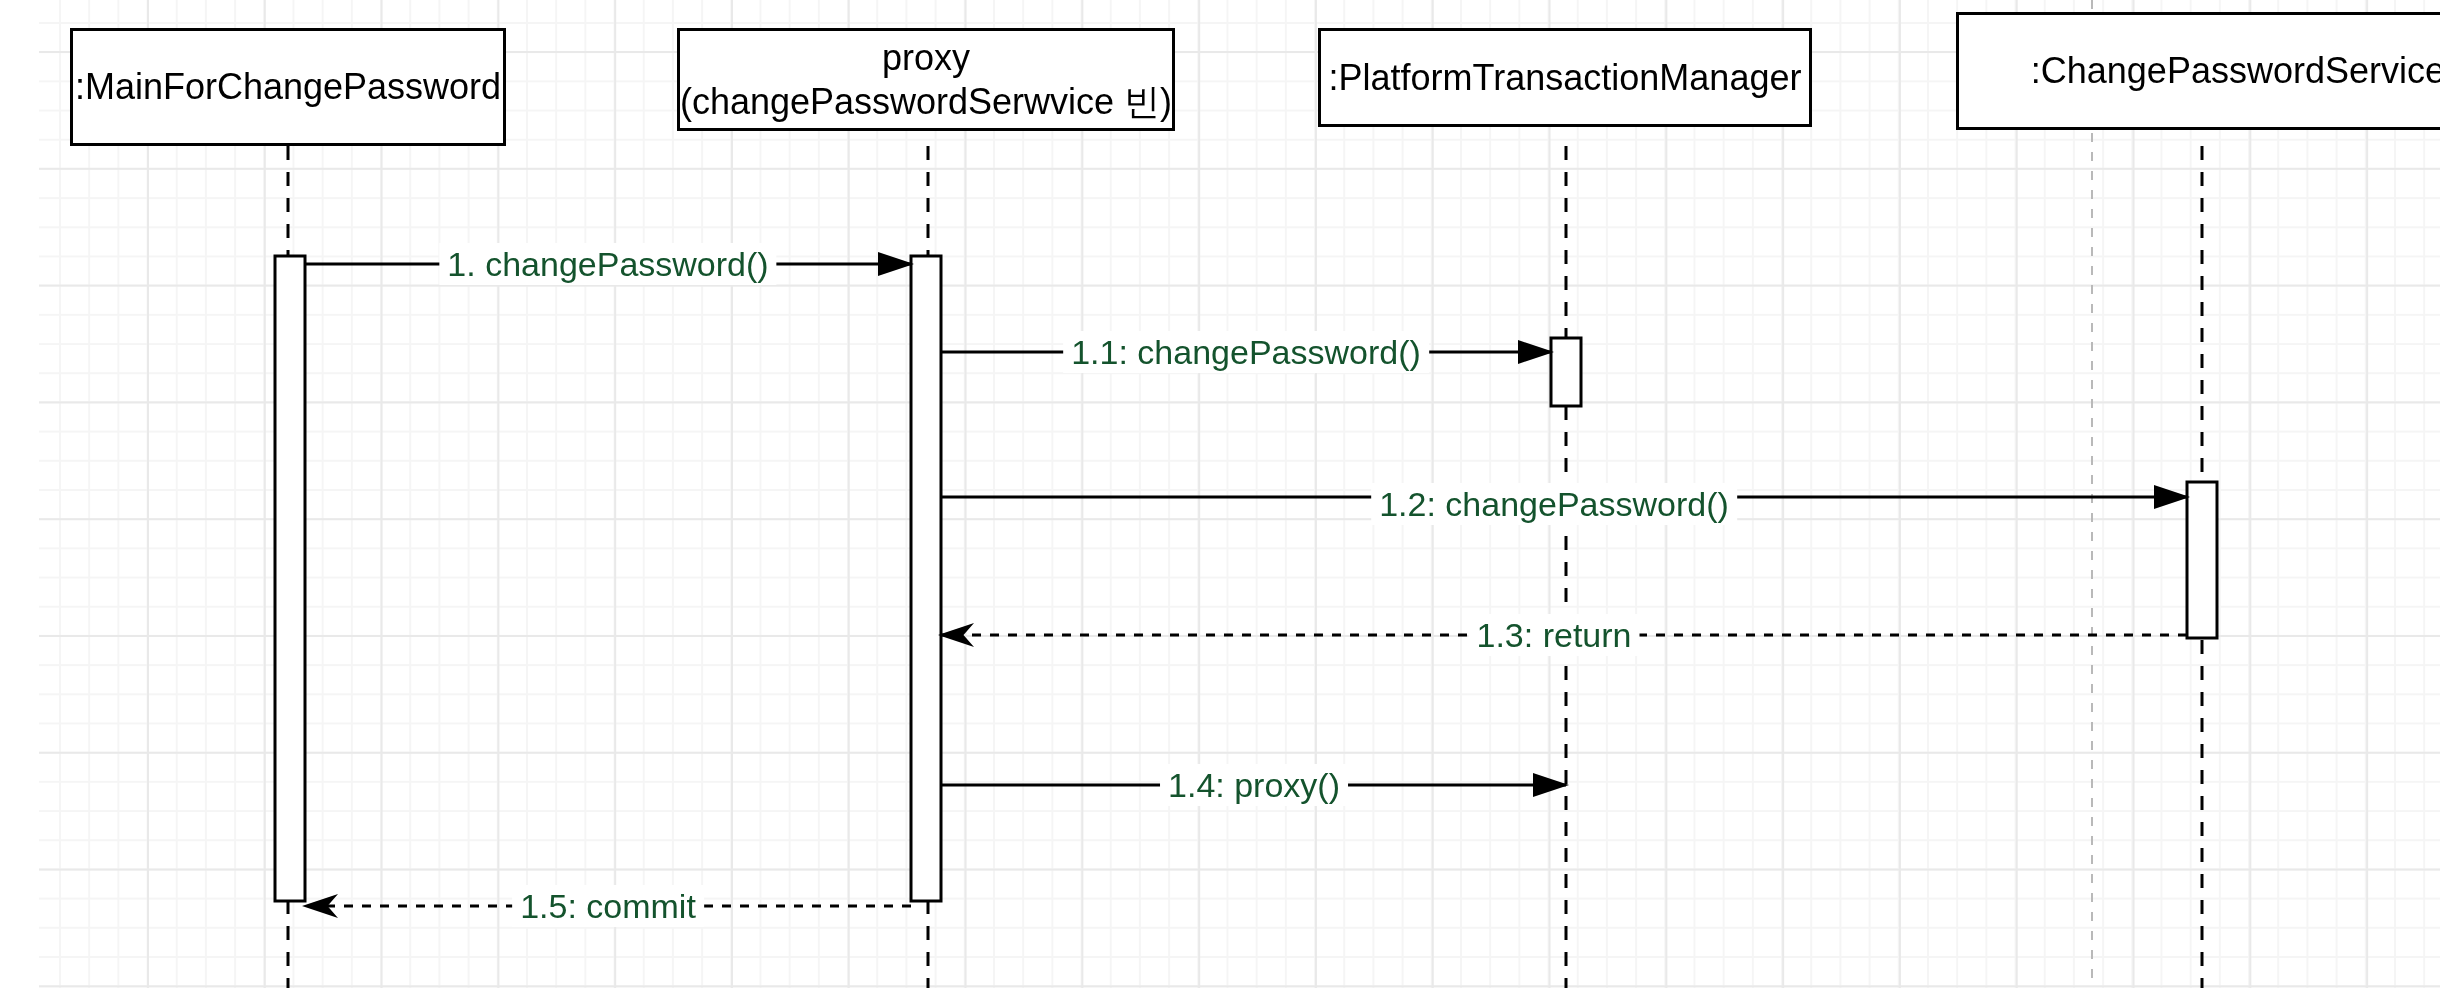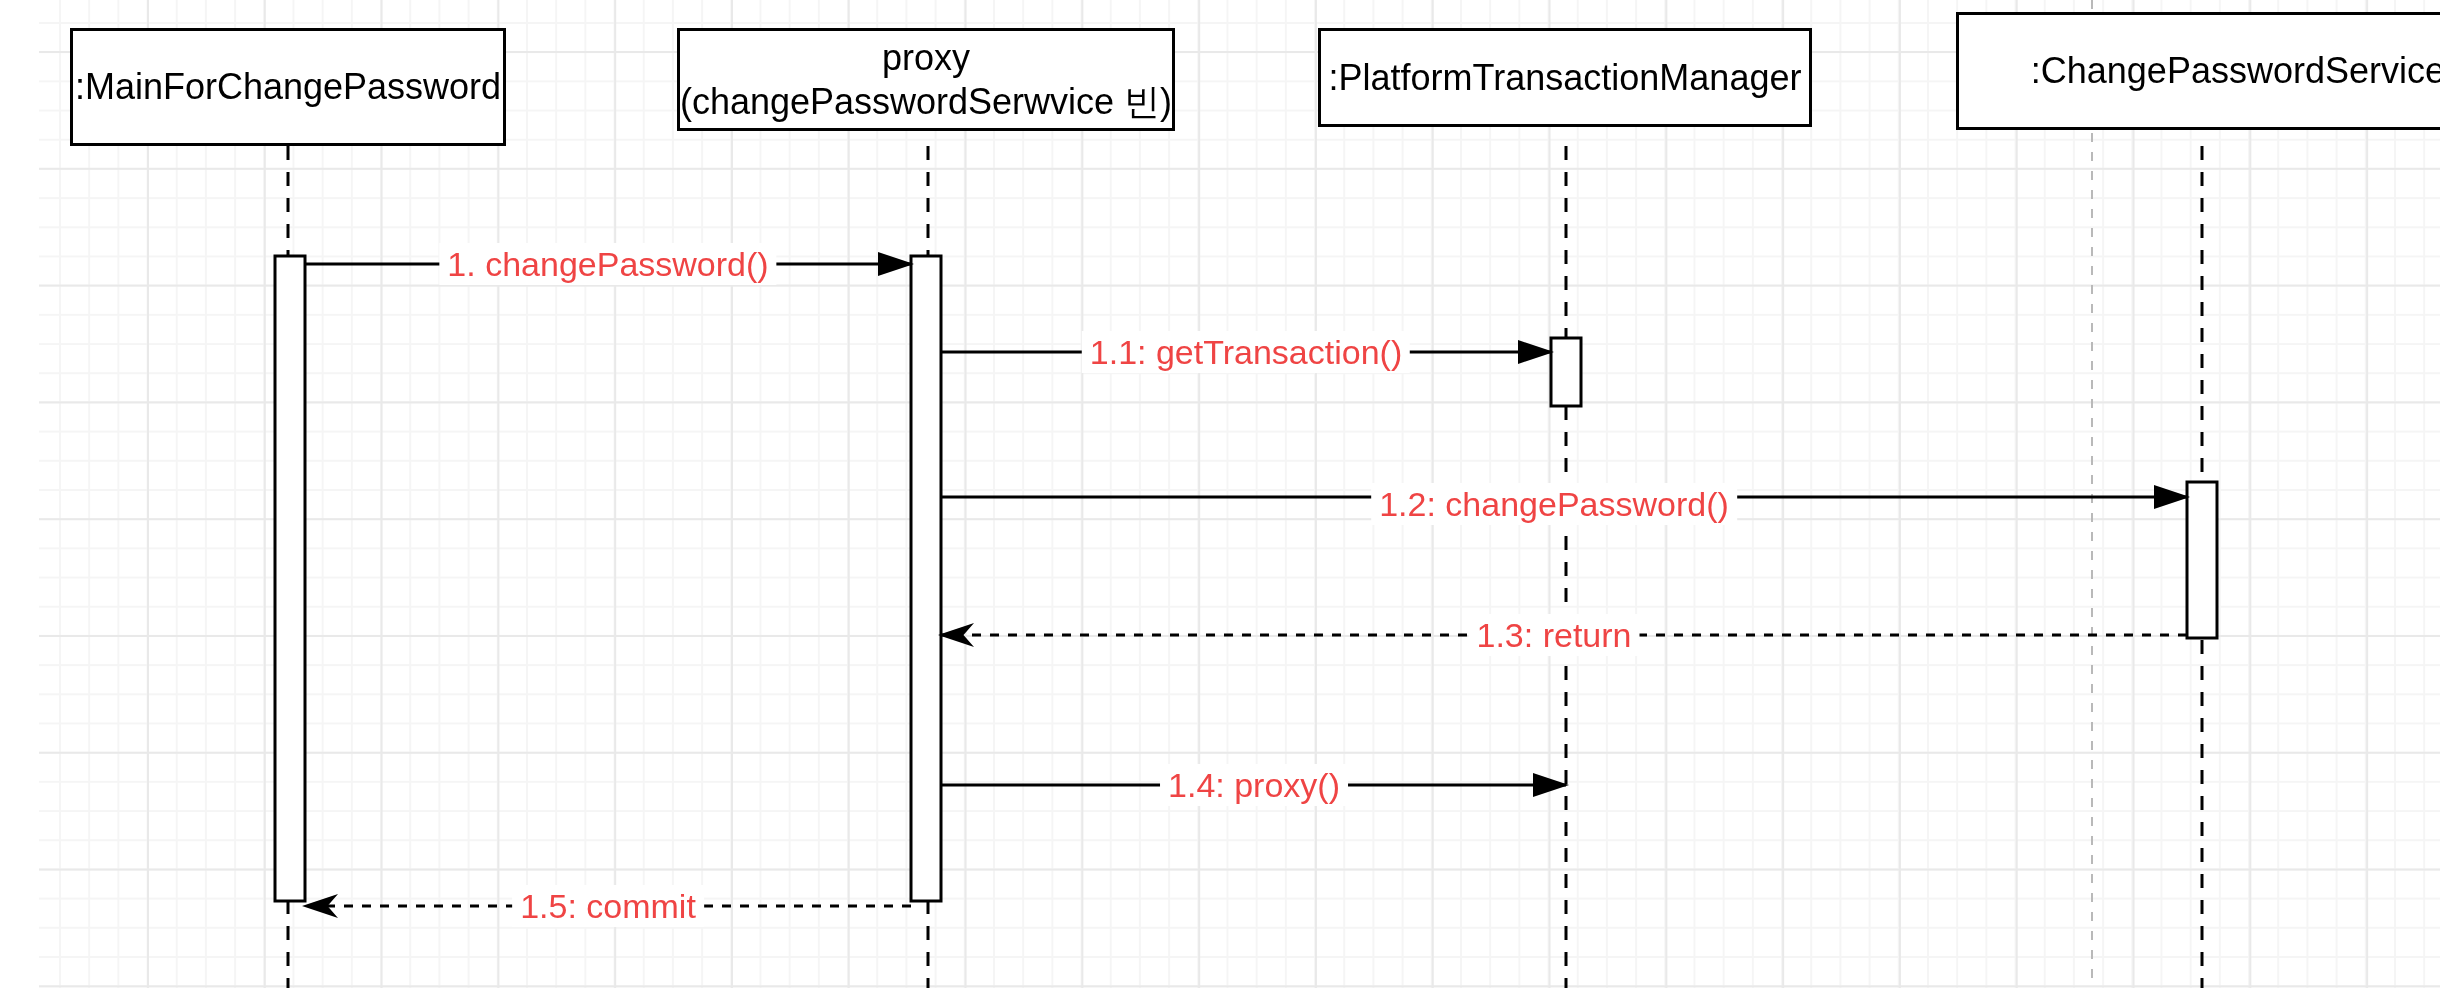--- a/index.html
+++ b/index.html
@@ -35,21 +35,21 @@
     color: #000000;
     white-space: nowrap;
   }
   .msg-label {
     position: absolute;
     transform: translate(-50%, -50%);
     background: #ffffff;
     padding: 1px 8px;
     font-size: 34px;
     line-height: 40px;
-    color: #ef4444;
+    color: #14532d;
     white-space: nowrap;
   }
 </style>
 </head>
 <body>
 
 <div class="canvas">
 
   <svg class="layer" width="2440" height="988" viewBox="0 0 2440 988">
     <defs>
@@ -92,19 +92,19 @@
   <div class="actor-box" style="left:1279px; top:28px; width:494px; height:99px;">
     <span>:PlatformTransactionManager</span>
     <span></span>
   </div>
   <div class="actor-box" style="left:1917px; top:12px; width:492px; height:118px;align-items:flex-end;">
     <span>:ChangePasswordService</span>
     <span></span>
   </div>
 
   <div class="msg-label" style="left:569px; top:264px;">1. changePassword()</div>
-  <div class="msg-label" style="left:1207px; top:352px;">1.1: getTransaction()</div>
+  <div class="msg-label" style="left:1207px; top:352px;">1.1: changePassword()</div>
   <div class="msg-label" style="left:1515px; top:504px;">1.2: changePassword()</div>
   <div class="msg-label" style="left:1515px; top:635px;">1.3: return</div>
   <div class="msg-label" style="left:1215px; top:785px;">1.4: proxy()</div>
   <div class="msg-label" style="left:569px; top:906px;">1.5: commit</div>
 
 </div>
 
 </body></html>

